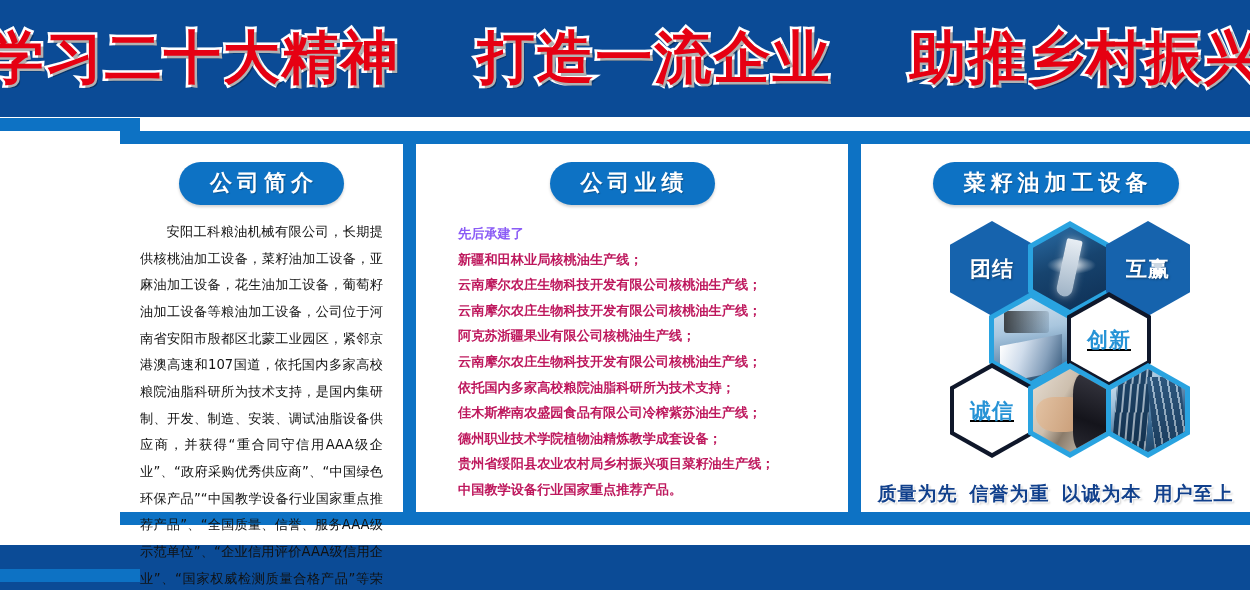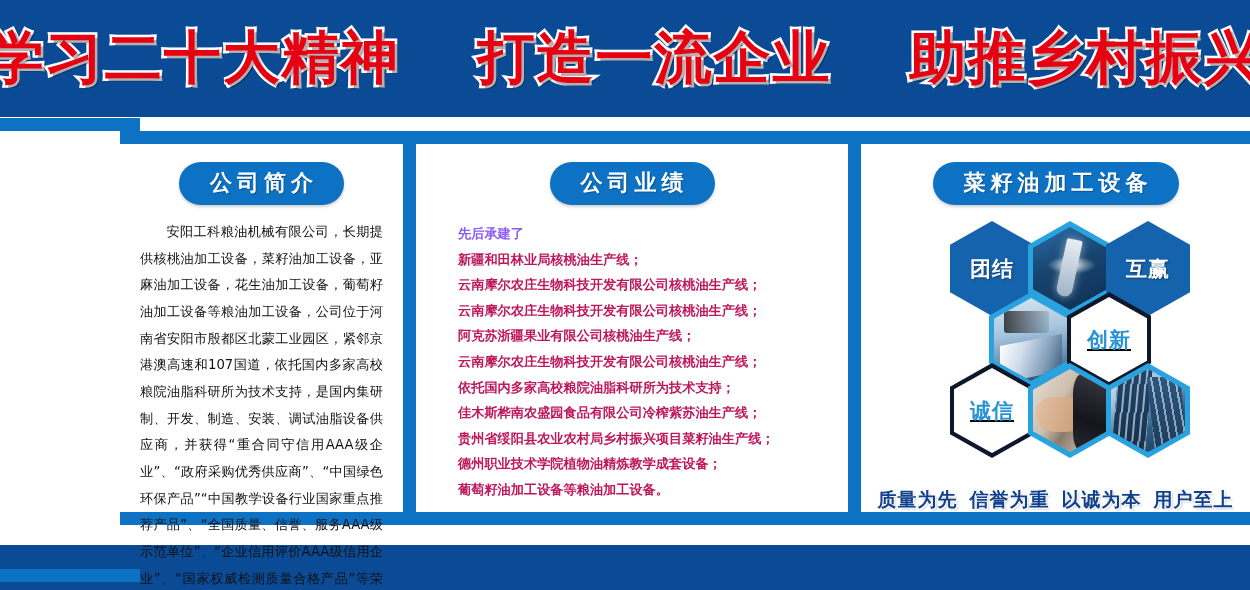--- a/index.html
+++ b/index.html
@@ -213,21 +213,21 @@
   }
   .ph-building::after{
     content:"";position:absolute;right:2%;top:10%;width:44%;height:90%;
     background:
       repeating-linear-gradient(86deg, rgba(255,255,255,.45) 0 2px, rgba(25,60,95,.6) 2px 8px),
       linear-gradient(180deg,#4d80ab,#1b3b58);
     transform:skewX(6deg);
   }
 
   .slogan{
-    text-align:center;margin-top:22px;
+    text-align:center;margin-top:16px;
     font-family:"DejaVu Sans","Liberation Sans",sans-serif;
     font-weight:bold;font-size:19px;letter-spacing:1px;
     color:#11408c;
     text-shadow:1px 1px 0 rgba(255,255,255,.9), 2px 2px 2px rgba(0,0,0,.18);
     white-space:nowrap;
   }
   .slogan i{font-style:normal;display:inline-block;margin:0 6px;}
 </style>
 </head>
 <body>
@@ -267,23 +267,23 @@
       <div class="p2-wrap">
         <div class="p2-lead">先后承建了</div>
         <div id="proj-list">
             <div class="p2-item">新疆和田林业局核桃油生产线；</div>
             <div class="p2-item">云南摩尔农庄生物科技开发有限公司核桃油生产线；</div>
             <div class="p2-item">云南摩尔农庄生物科技开发有限公司核桃油生产线；</div>
             <div class="p2-item">阿克苏浙疆果业有限公司核桃油生产线；</div>
             <div class="p2-item">云南摩尔农庄生物科技开发有限公司核桃油生产线；</div>
             <div class="p2-item">依托国内多家高校粮院油脂科研所为技术支持；</div>
             <div class="p2-item">佳木斯桦南农盛园食品有限公司冷榨紫苏油生产线；</div>
+            <div class="p2-item">德州职业技术学院植物油精炼教学成套设备；</div>
             <div class="p2-item">贵州省绥阳县农业农村局乡村振兴项目菜籽油生产线；</div>
-            <div class="p2-item">德州职业技术学院植物油精炼教学成套设备；</div>
-            <div class="p2-item">葡萄籽油加工设备等粮油加工设备。</div>
+            <div class="p2-item">中国教学设备行业国家重点推荐产品。</div>
           </div>
       </div>
     </div>
 
     <div class="vdiv"></div>
 
     <div class="panel p3">
       <div class="pill">菜籽油加工设备</div>
 
       <div class="hexwrap">

